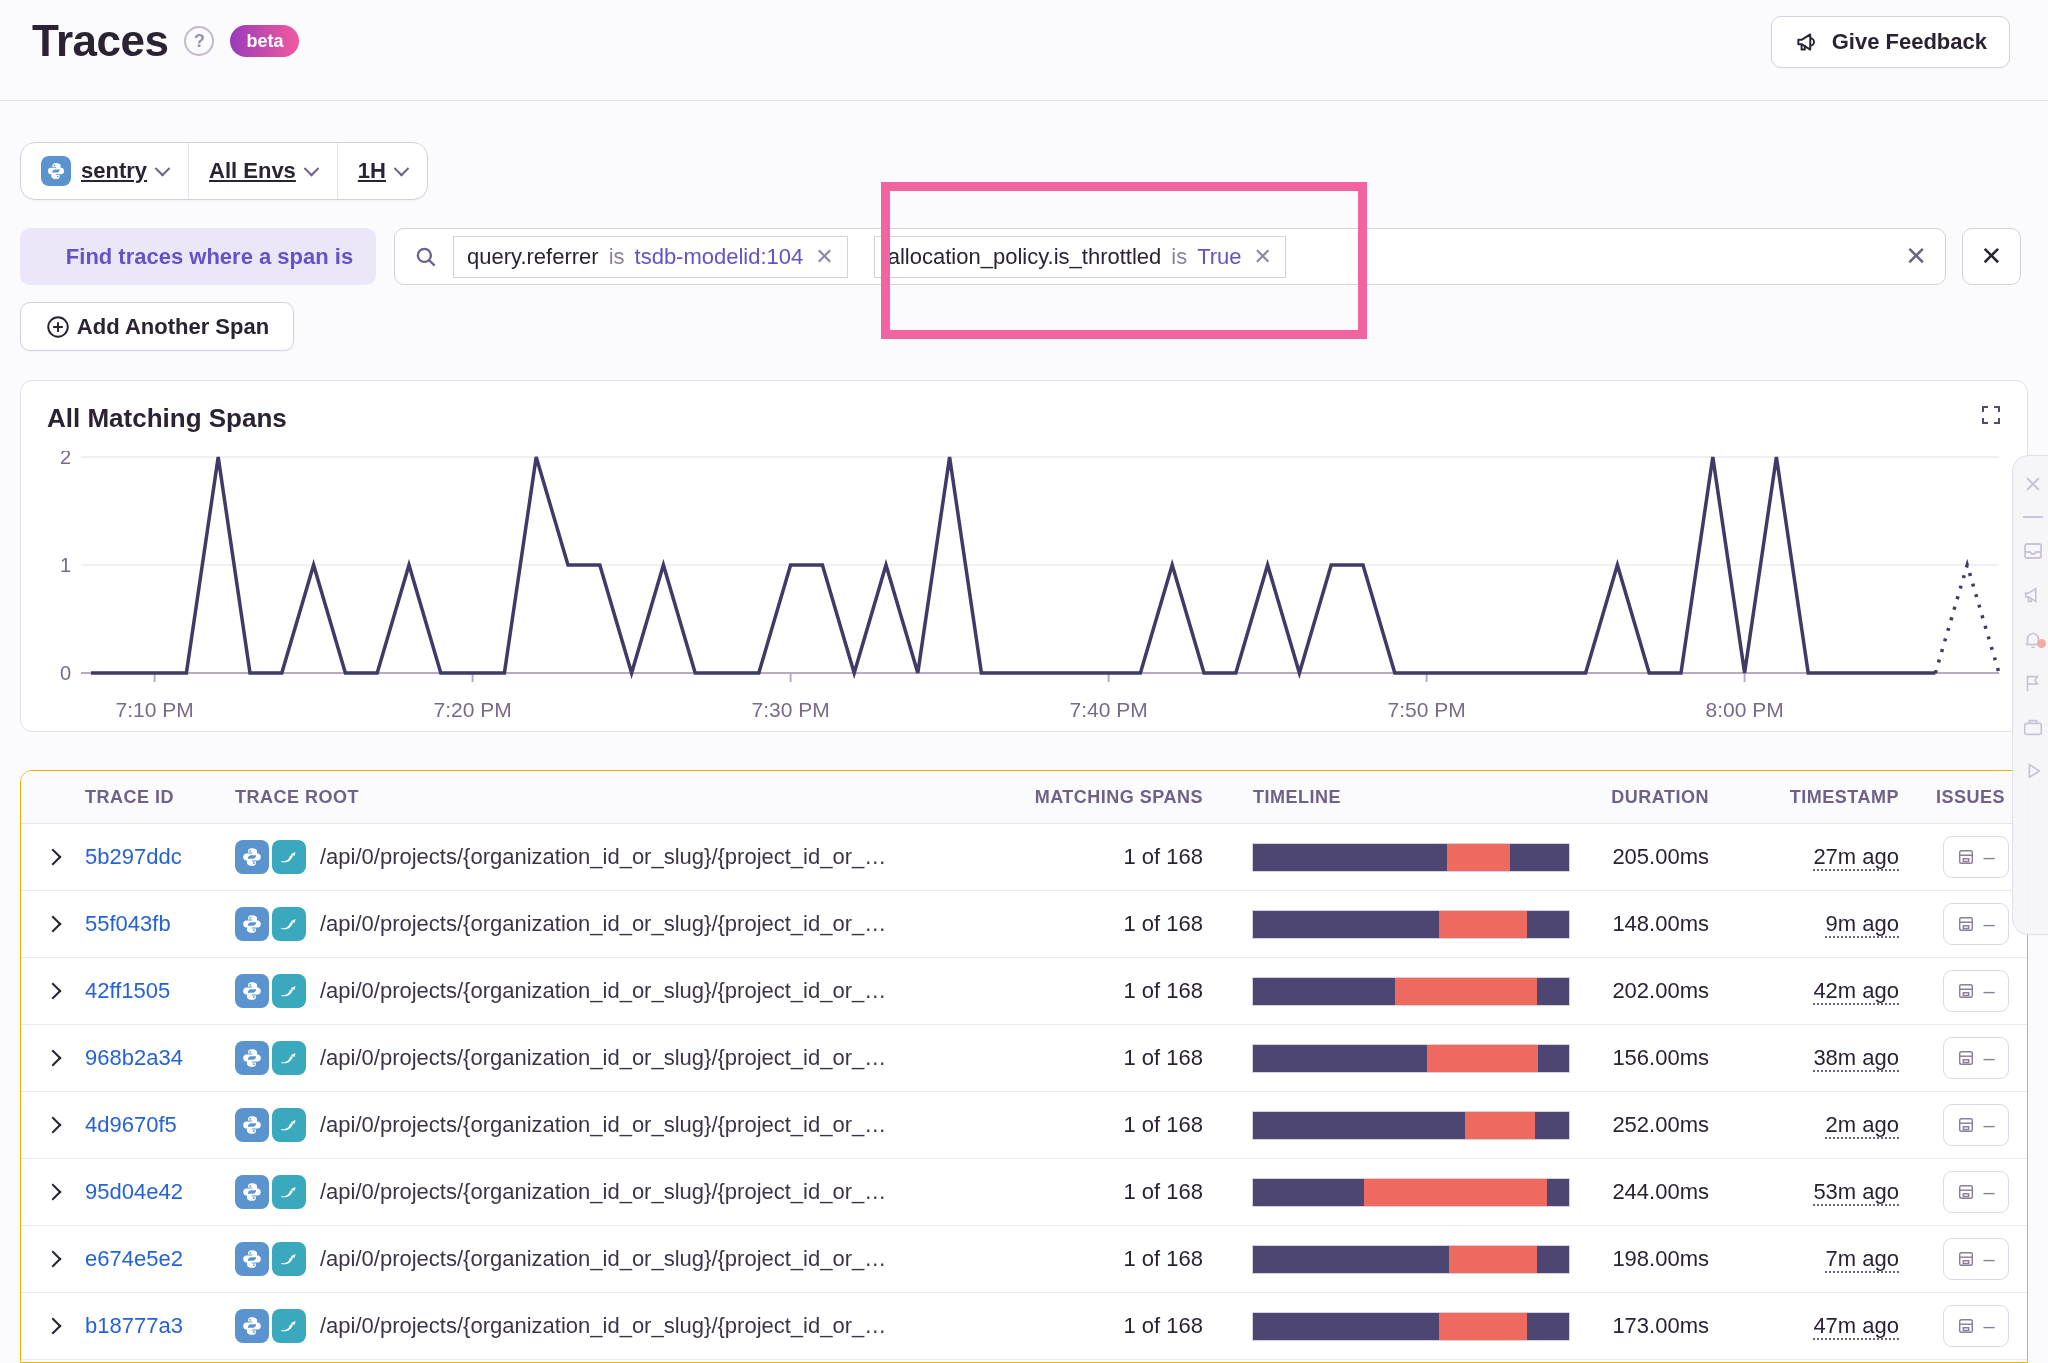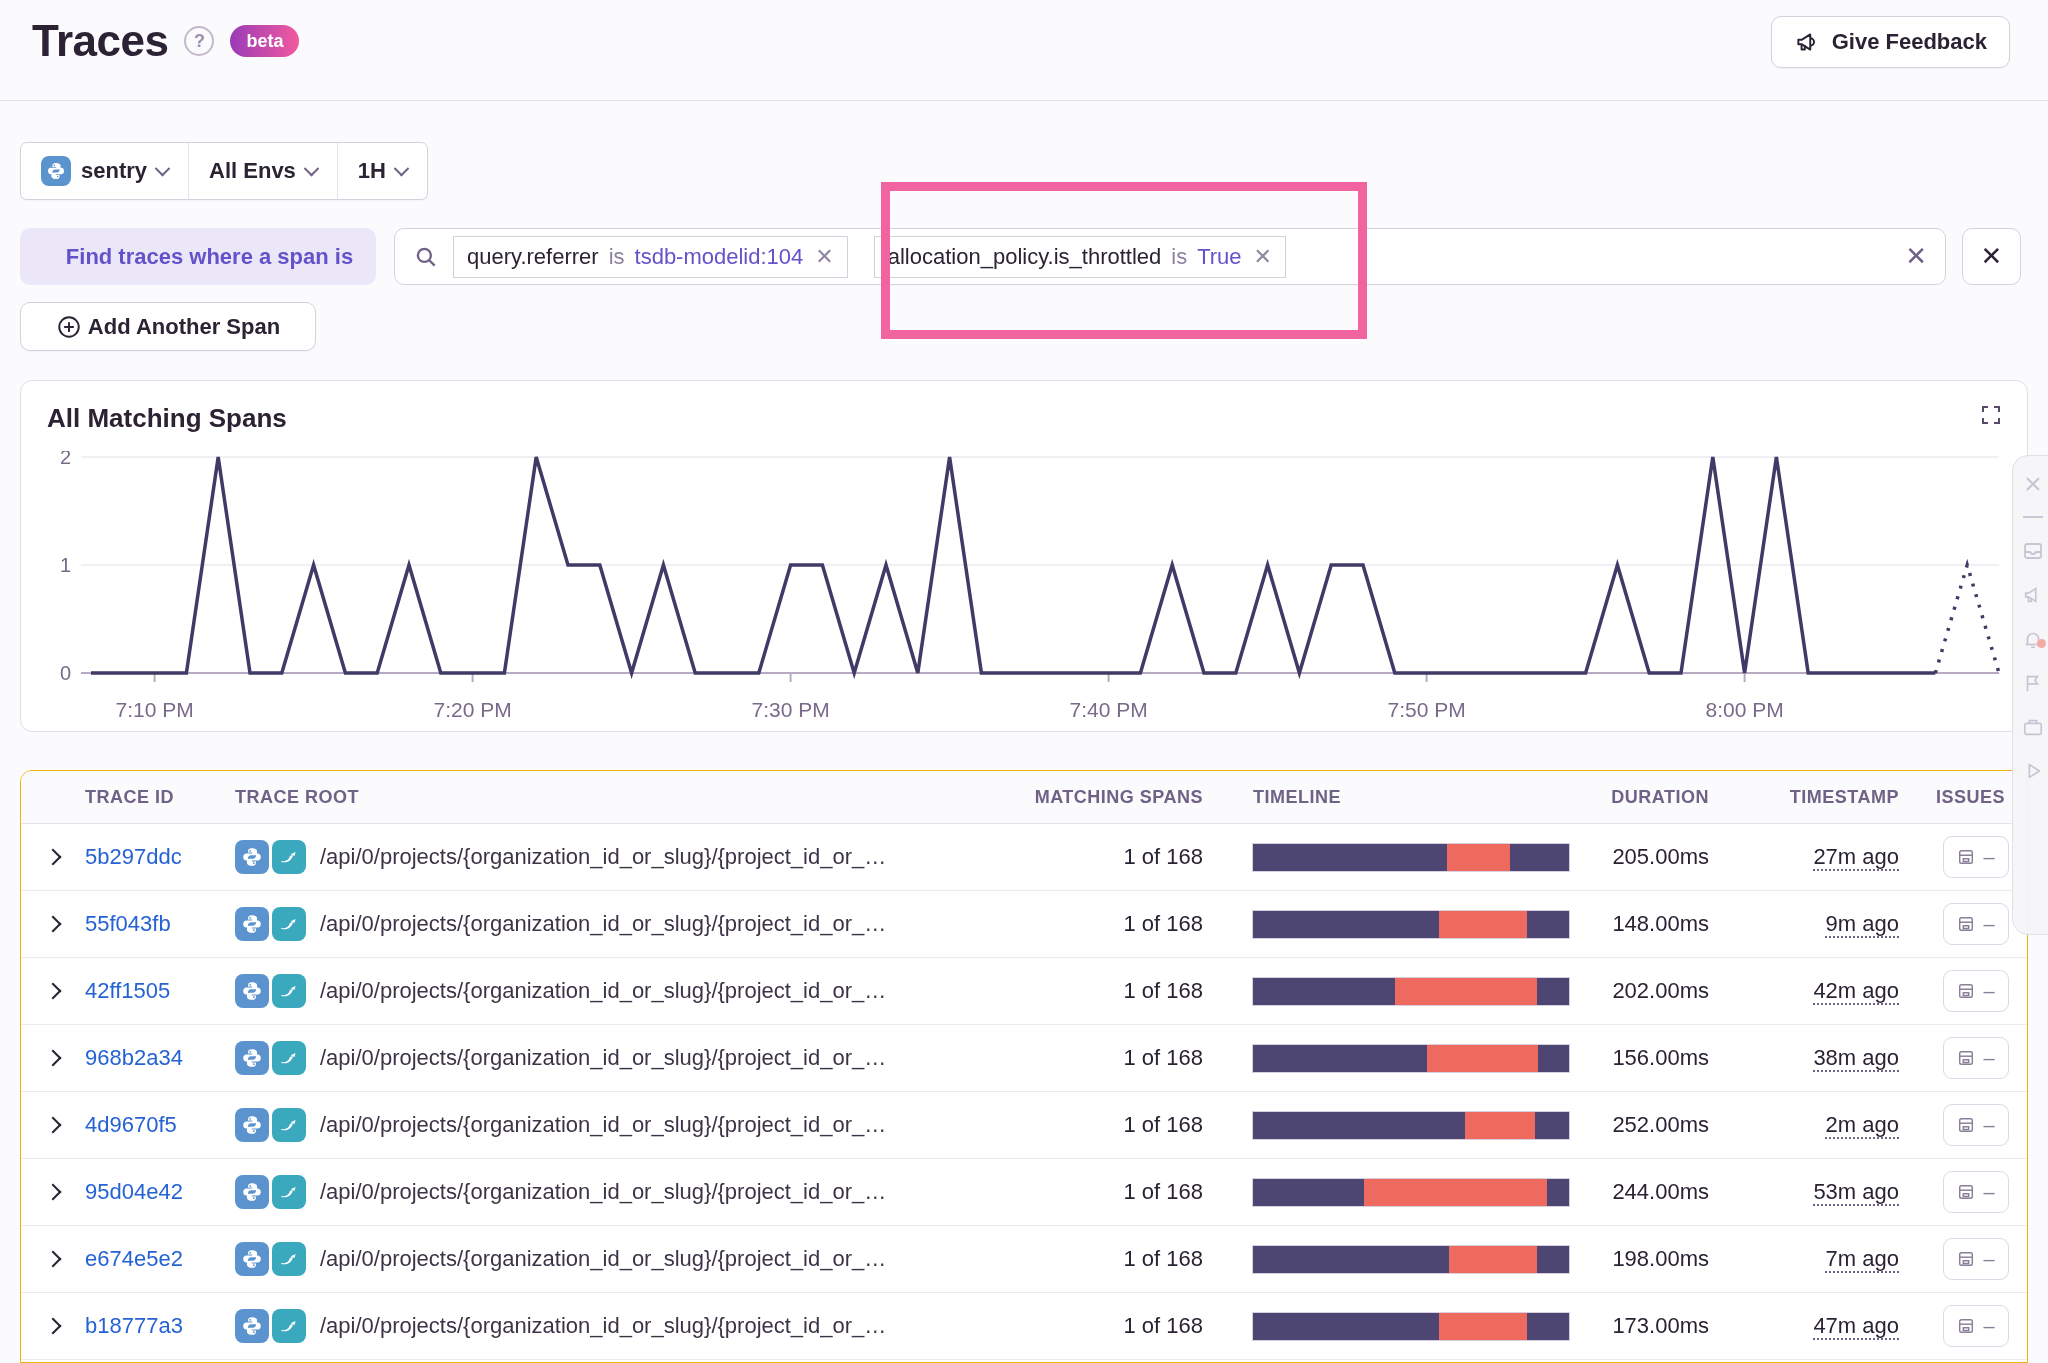--- a/index.html
+++ b/index.html
@@ -9,40 +9,40 @@
 
   
   .topbar { position:absolute; left:0; top:0; width:100%; height:101px; border-bottom:1px solid #e7e2ec; }
   .title-wrap { position:absolute; left:32px; top:16px; display:flex; align-items:center; gap:16px; }
   .page-title { font-size:44px; font-weight:700; letter-spacing:-0.5px; color:#2b2233; }
   .help-icon { width:30px; height:30px; border:2px solid #c2b9cd; border-radius:50%; display:flex; align-items:center; justify-content:center; font-size:18px; font-weight:700; color:#9b8fae; }
   .beta-badge { height:32px; padding:0 16px; border-radius:16px; display:flex; align-items:center; background:linear-gradient(90deg,#9a3bb8,#f25a9e); color:#fff; font-size:18px; font-weight:700; }
   .feedback-btn { position:absolute; right:38px; top:16px; height:52px; padding:0 22px; background:#fff; border:1px solid #d8d0dd; border-radius:10px; display:flex; align-items:center; gap:12px; font-size:22px; font-weight:700; color:#2b2233; box-shadow:0 1px 2px rgba(43,34,51,.04); cursor:pointer; }
 
   
-  .filterbar { position:absolute; left:20px; top:142px; height:58px; background:#fff; border:1px solid #d8d0dd; border-radius:7px; display:flex; align-items:stretch; box-shadow:0 1px 2px rgba(43,34,51,.04); }
+  .filterbar { position:absolute; left:20px; top:142px; height:58px; background:#fff; border:1px solid #d8d0dd; border-radius:15px; display:flex; align-items:stretch; box-shadow:0 1px 2px rgba(43,34,51,.04);text-decoration:underline; }
   .filter-item { display:flex; align-items:center; gap:10px; padding:0 20px; font-size:22px; font-weight:700; color:#2b2233; cursor:pointer; }
   .filter-item + .filter-item { border-left:1px solid #e7e2ec; }
   .chev-down { width:11px; height:11px; border-right:2px solid #6f6287; border-bottom:2px solid #6f6287; transform:rotate(45deg) translate(-2px,-2px); }
 
   
   .span-label { position:absolute; left:20px; top:228px; width:356px; height:57px; background:#ebe7f8; border-radius:10px; display:flex; align-items:center; justify-content:center; font-size:22px; font-weight:700; color:#6352c9;padding-left:23px; }
   .searchbar { position:absolute; left:394px; top:228px; width:1552px; height:57px; background:#fff; border:1px solid #d8d0dd; border-radius:10px; display:flex; align-items:center; padding:0 18px; }
   .search-icon-wrap { margin-right:14px; display:flex; }
   .token-list { display:flex; align-items:center; gap:26px; }
   .token { display:flex; align-items:center; gap:10px; border:1px solid #d6d0dd; border-radius:0; padding:7px 13px; font-size:22px; background:#fff; }
   .token .t-key { color:#2b2233; }
   .token .t-op { color:#8d81a0; }
   .token .t-val { color:#6352c9; }
   .token .t-x { color:#9086a0; font-size:22px; margin-left:2px; cursor:pointer; }
   .search-clear { margin-left:auto; color:#6f6287; font-size:26px; cursor:pointer; }
   .close-span-btn { position:absolute; left:1962px; top:228px; width:59px; height:57px; background:#fff; border:1px solid #d8d0dd; border-radius:10px; display:flex; align-items:center; justify-content:center; font-size:26px; color:#2b2233; cursor:pointer; }
   .pink-annotation { position:absolute; left:881px; top:182px; width:486px; height:157px; border:9px solid #f2649f; z-index:6; pointer-events:none; }
 
-  .add-span-btn { position:absolute; left:20px; top:302px; width:296px; height:49px; background:#fff; border:1px solid #d8d0dd; border-radius:10px; display:flex; align-items:center; justify-content:center; gap:6px; font-size:22px; font-weight:700; color:#2b2233; box-shadow:0 1px 2px rgba(43,34,51,.04); cursor:pointer; }
+  .add-span-btn { position:absolute; left:20px; top:302px; width:274px; height:49px; background:#fff; border:1px solid #d8d0dd; border-radius:10px; display:flex; align-items:center; justify-content:center; gap:6px; font-size:22px; font-weight:700; color:#2b2233; box-shadow:0 1px 2px rgba(43,34,51,.04); cursor:pointer; }
 
   
   .chart-panel { position:absolute; left:20px; top:380px; width:2008px; height:352px; background:#fff; border:1px solid #e3dee8; border-radius:12px; }
   .chart-title { position:absolute; left:26px; top:22px; font-size:26px; font-weight:700; color:#2b2233; }
   .fullscreen-btn { position:absolute; right:24px; top:22px; cursor:pointer; display:flex; }
   .chart-legend { position:absolute; right:36px; top:64px; display:flex; align-items:center; gap:10px; font-size:18px; color:#2b2233; }
   .legend-dot { width:12px; height:12px; border-radius:50%; background:#444674; }
   .chart-svg { position:absolute; left:14px; top:70px; }
 
   

